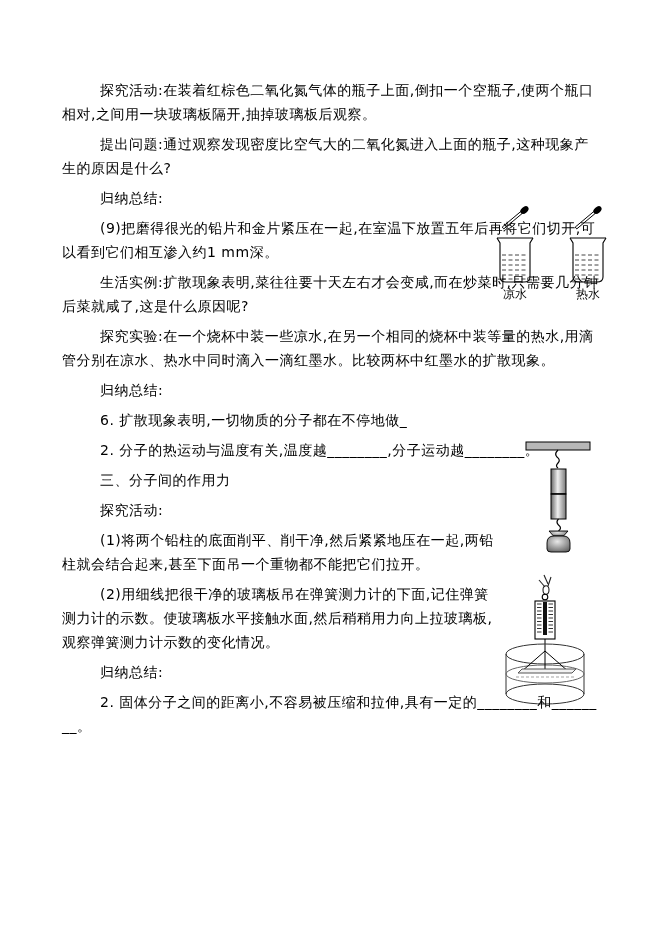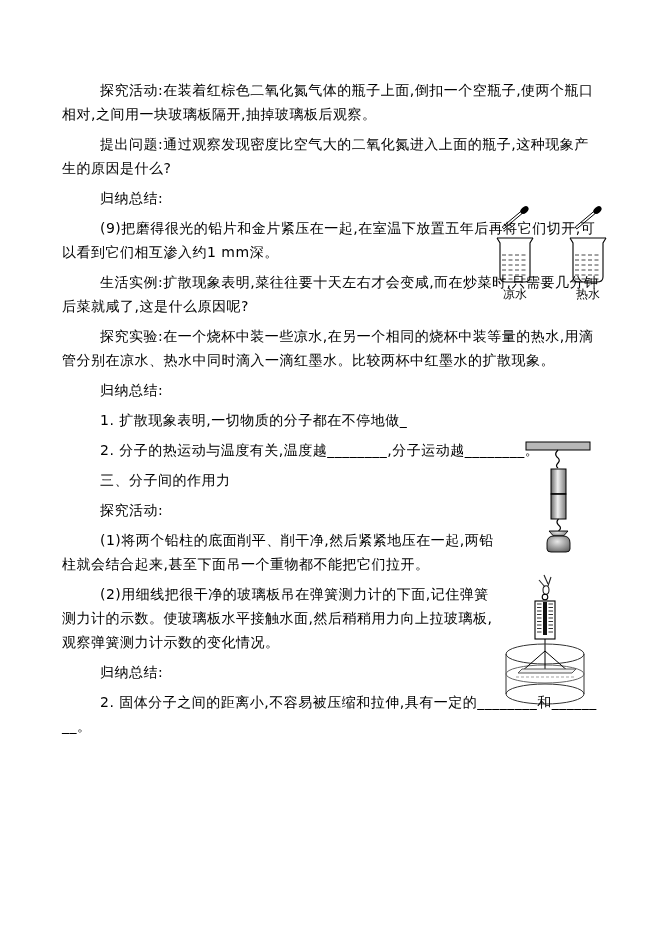--- a/index.html
+++ b/index.html
@@ -166,21 +166,21 @@
   </div>
 
   <div class="text-col">
     <p class="para">探究活动:在装着红棕色二氧化氮气体的瓶子上面,倒扣一个空瓶子,使两个瓶口相对,之间用一块玻璃板隔开,抽掉玻璃板后观察。</p>
     <p class="para">提出问题:通过观察发现密度比空气大的二氧化氮进入上面的瓶子,这种现象产生的原因是什么?</p>
     <p class="para">归纳总结:</p>
     <p class="para">(9)把磨得很光的铅片和金片紧压在一起,在室温下放置五年后再将它们切开,可以看到它们相互渗入约1 mm深。</p>
     <p class="para">生活实例:扩散现象表明,菜往往要十天左右才会变咸,而在炒菜时,只需要几分钟后菜就咸了,这是什么原因呢?</p>
     <p class="para">探究实验:在一个烧杯中装一些凉水,在另一个相同的烧杯中装等量的热水,用滴管分别在凉水、热水中同时滴入一滴红墨水。比较两杯中红墨水的扩散现象。</p>
     <p class="para">归纳总结:</p>
-    <p class="para">1. 扩散现象表明,一切物质的分子都在不停地做_</p>
+    <p class="para">6. 扩散现象表明,一切物质的分子都在不停地做_</p>
     <p class="para">2. 分子的热运动与温度有关,温度越________,分子运动越________。</p>
     <p class="para">三、分子间的作用力</p>
     <p class="para">探究活动:</p>
     <p class="para narrow">(1)将两个铅柱的底面削平、削干净,然后紧紧地压在一起,两铅柱就会结合起来,甚至下面吊一个重物都不能把它们拉开。</p>
     <p class="para narrow">(2)用细线把很干净的玻璃板吊在弹簧测力计的下面,记住弹簧测力计的示数。使玻璃板水平接触水面,然后稍稍用力向上拉玻璃板,观察弹簧测力计示数的变化情况。</p>
     <p class="para">归纳总结:</p>
     <p class="para">2. 固体分子之间的距离小,不容易被压缩和拉伸,具有一定的________和________。</p>
   </div>
 
 </div>

